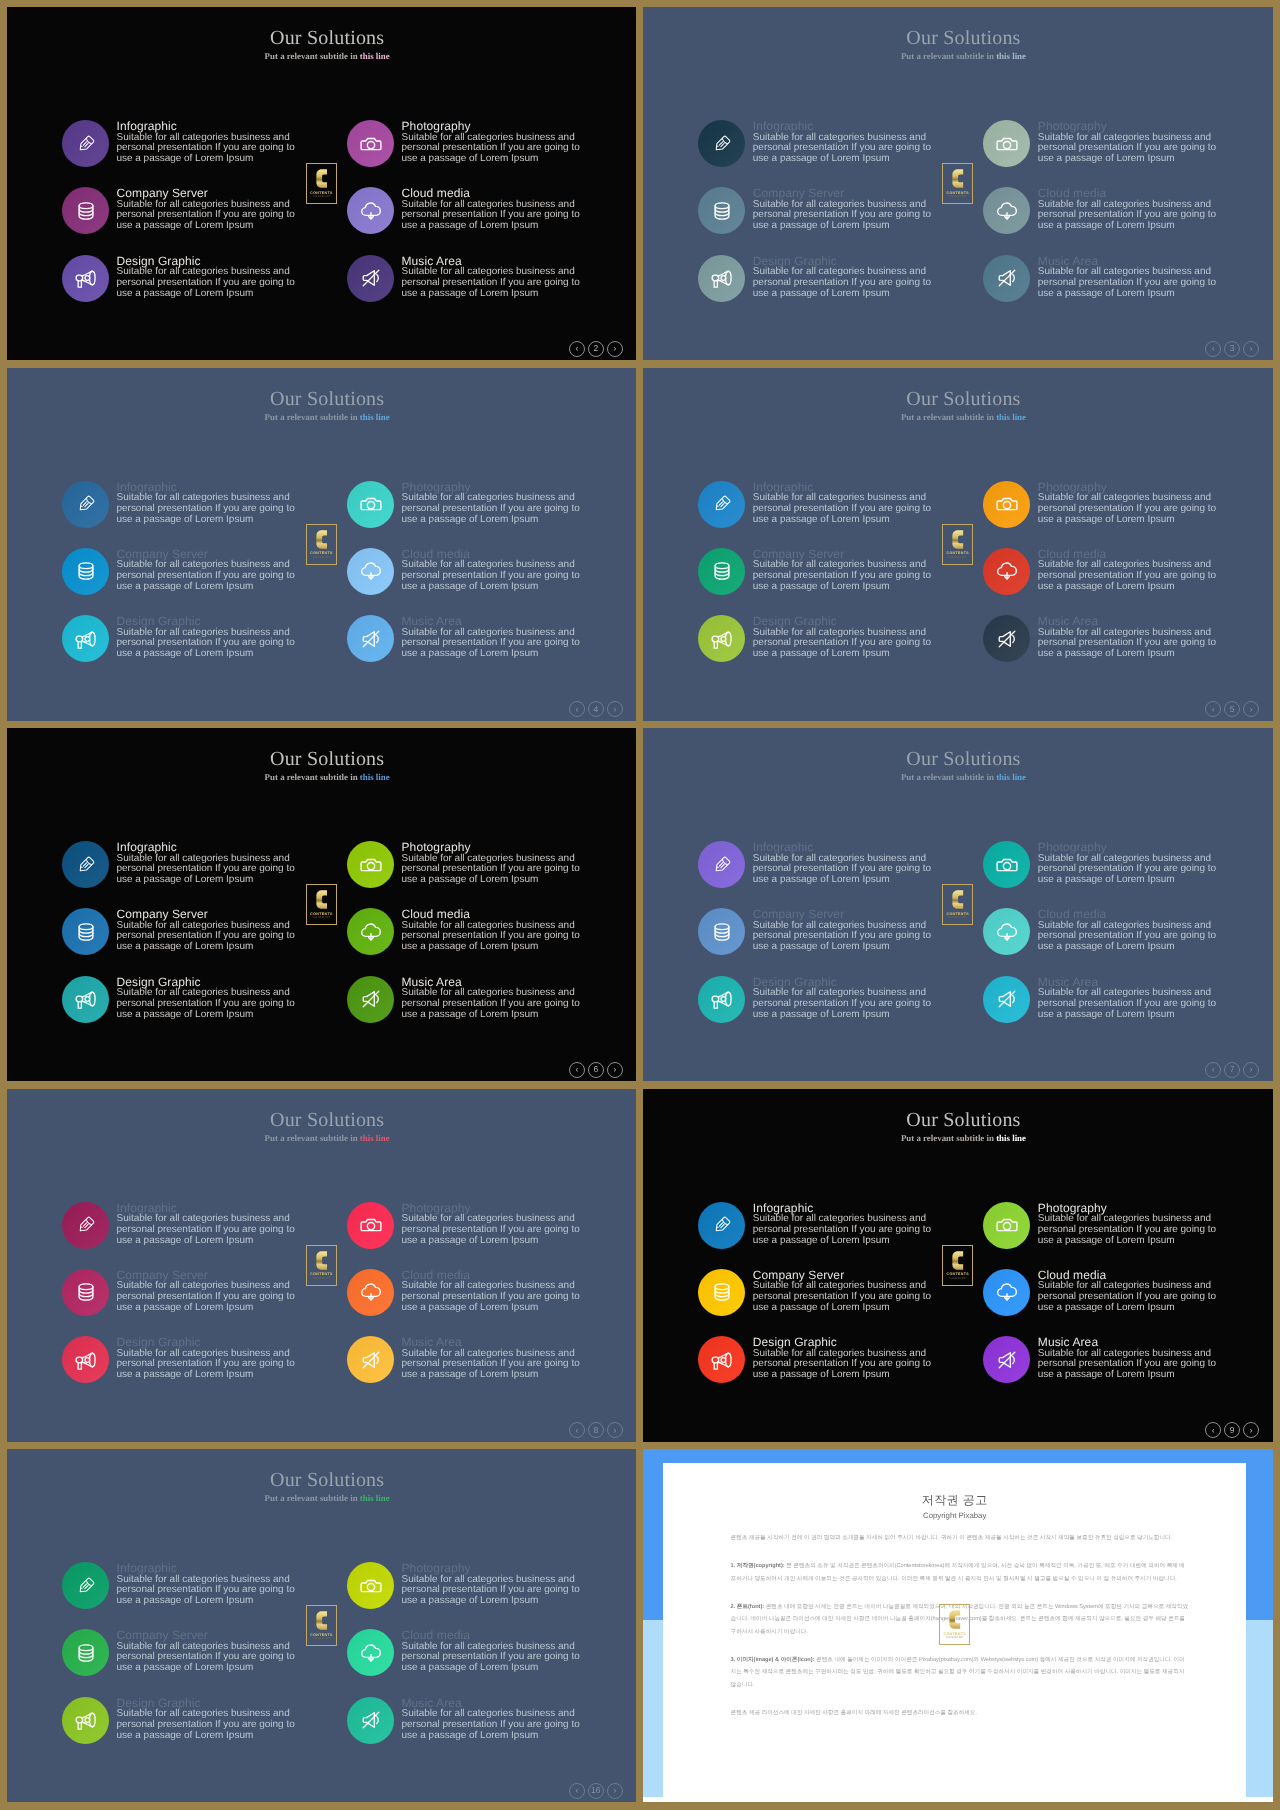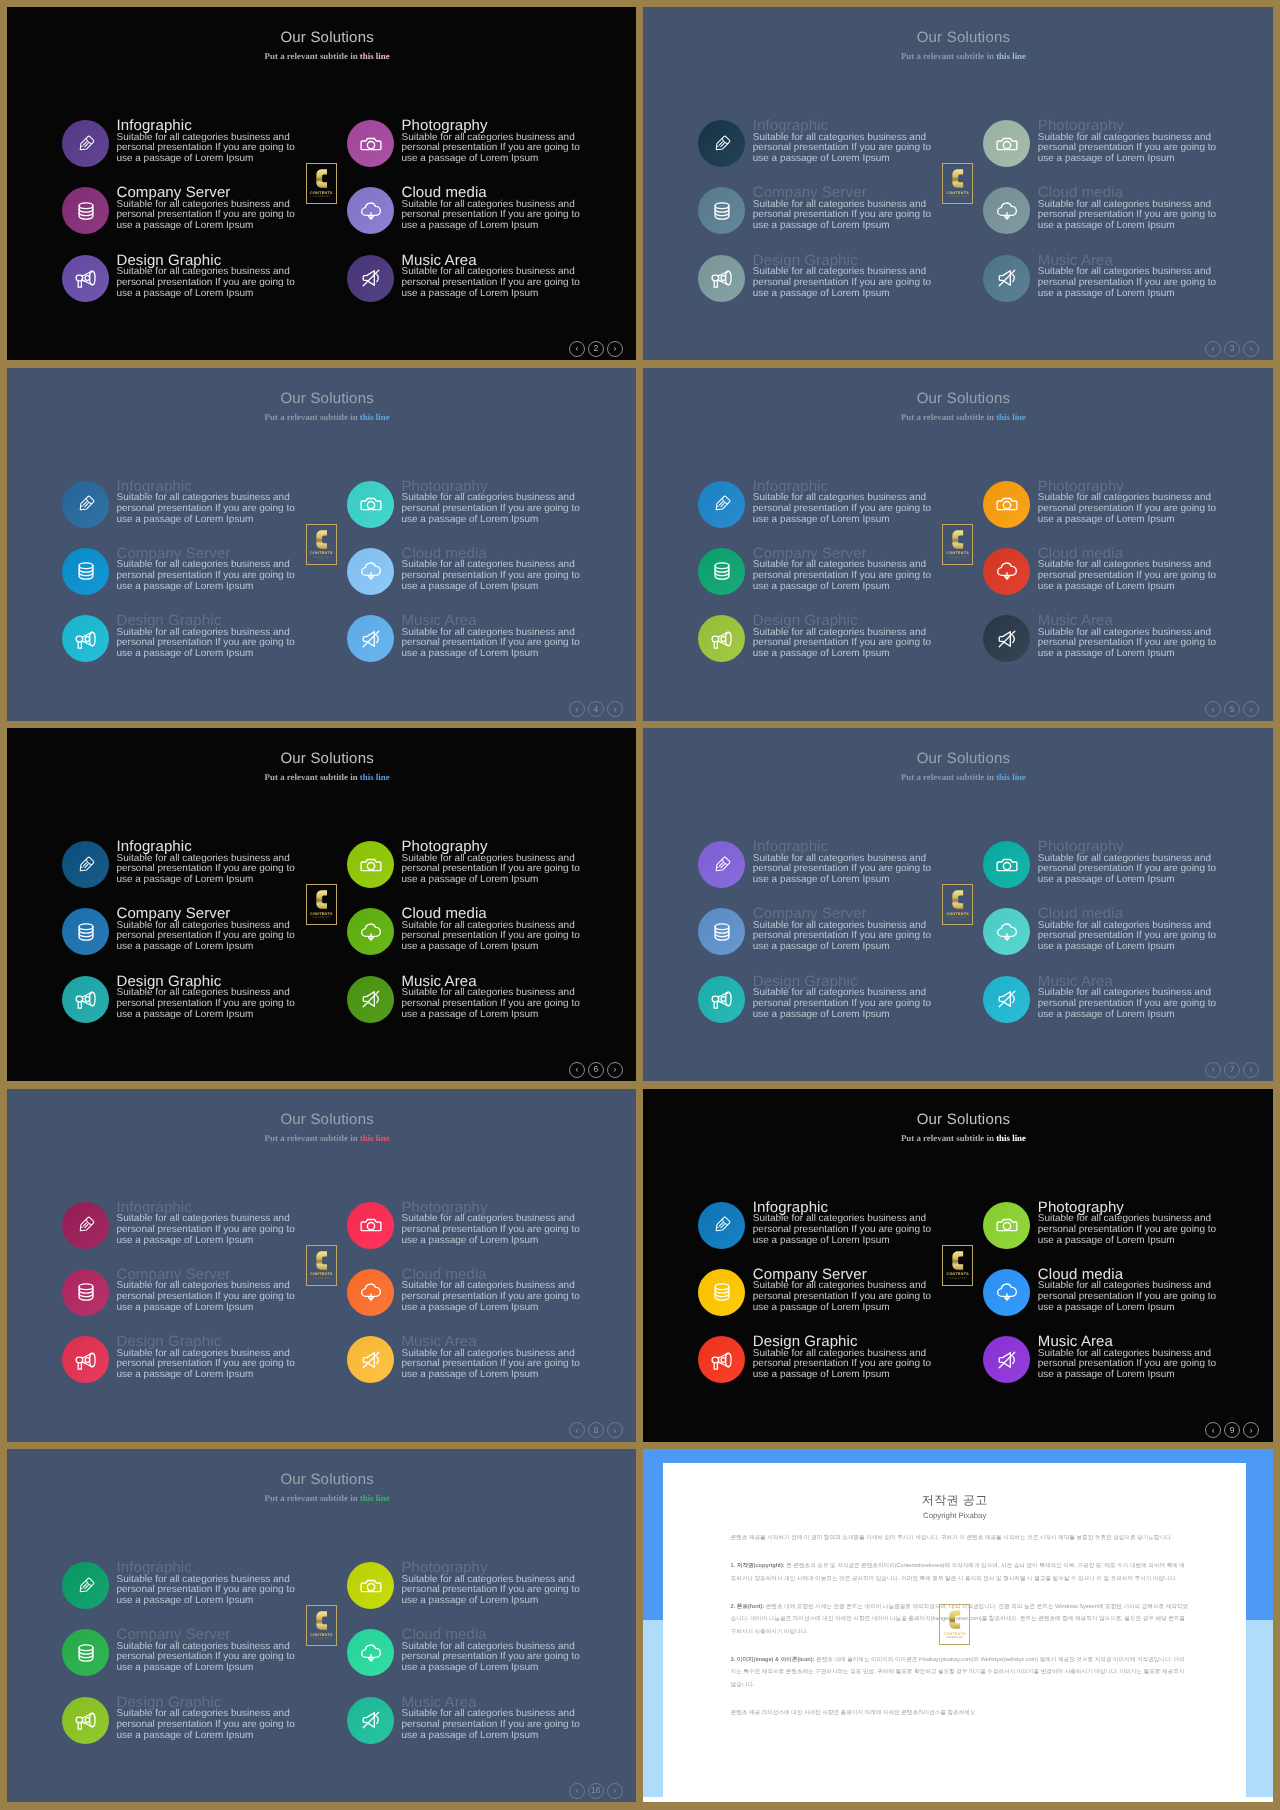--- a/index.html
+++ b/index.html
@@ -10,35 +10,35 @@
 .slide{position:absolute;left:7px;top:7px;width:629.3px;height:353.2px;overflow:hidden;}
 .cellwrap:nth-child(even) .slide{left:3.3px;}
 .cellwrap:nth-child(1),.cellwrap:nth-child(2){top:0}
 .cellwrap:nth-child(3),.cellwrap:nth-child(4){top:360.5px}
 .cellwrap:nth-child(5),.cellwrap:nth-child(6){top:721px}
 .cellwrap:nth-child(7),.cellwrap:nth-child(8){top:1081.5px}
 .cellwrap:nth-child(9),.cellwrap:nth-child(10){top:1442px}
 .cellwrap:nth-child(odd){left:0}
 .cellwrap:nth-child(even){left:640px}
 
-.s-title{position:absolute;left:11px;right:0;top:21px;text-align:center;font-family:Liberation Sans, sans-serif;font-size:15px;letter-spacing:.2px;line-height:20px;}
+.s-title{position:absolute;left:11px;right:0;top:21px;text-align:center;font-family:Liberation Serif, serif;font-size:20px;letter-spacing:.2px;line-height:20px;}
 .s-sub{position:absolute;left:11px;right:0;top:44px;text-align:center;font-family:"Liberation Serif",serif;font-size:8.9px;line-height:11px;font-weight:bold;}
 .theme-dark .s-title{color:#C3C1BD}
 .theme-dark .s-sub{color:#B0ABA6}
 .theme-light .s-title{color:#9AA3AE}
 .theme-light .s-sub{color:#8D96A4}
 
 .item{position:absolute;width:285px;height:60px;}
 .item-l{left:55px}
 .item-r{left:340px}
 .item-r0{top:106px}.item-r1{top:173px}.item-r2{top:240.5px}
 .circ{position:absolute;left:0;top:7px;width:47px;height:47px;border-radius:50%;display:flex;align-items:center;justify-content:center;color:#fff;}
 .circ svg{width:22px;height:22px;display:block}
 .txt{position:absolute;left:54.5px;top:7px;width:190px;}
-.nm{font-size:15px;line-height:12.5px;letter-spacing:.1px}
+.nm{font-size:12px;line-height:12.5px;letter-spacing:.1px}
 .ds{font-size:10px;line-height:10.75px;letter-spacing:-0.02px}
 .theme-dark .nm{color:#E6E3DF}.theme-dark .ds{color:#CBC7C4}
 .theme-light .nm{color:#636F87}.theme-light .ds{color:#BCC6D2}
 
 .logo{position:absolute;left:299px;top:156px;width:31px;height:41px;background:transparent;border:1.1px solid #C2A862;box-sizing:border-box;padding:1px;}
 .logo-inner{width:100%;height:100%;box-sizing:border-box;display:flex;flex-direction:column;align-items:center;justify-content:flex-start;padding-top:3.2px;}
 .logo-c{line-height:0;}
 .logo-c svg{display:block}
 .logo-word{font-size:3.6px;line-height:4.2px;letter-spacing:.35px;font-weight:bold;color:#DFC573;margin-top:1.4px}
 .logo-sub{font-size:2.2px;line-height:2.6px;letter-spacing:.2px;color:#8E763A;margin-top:1.3px}

